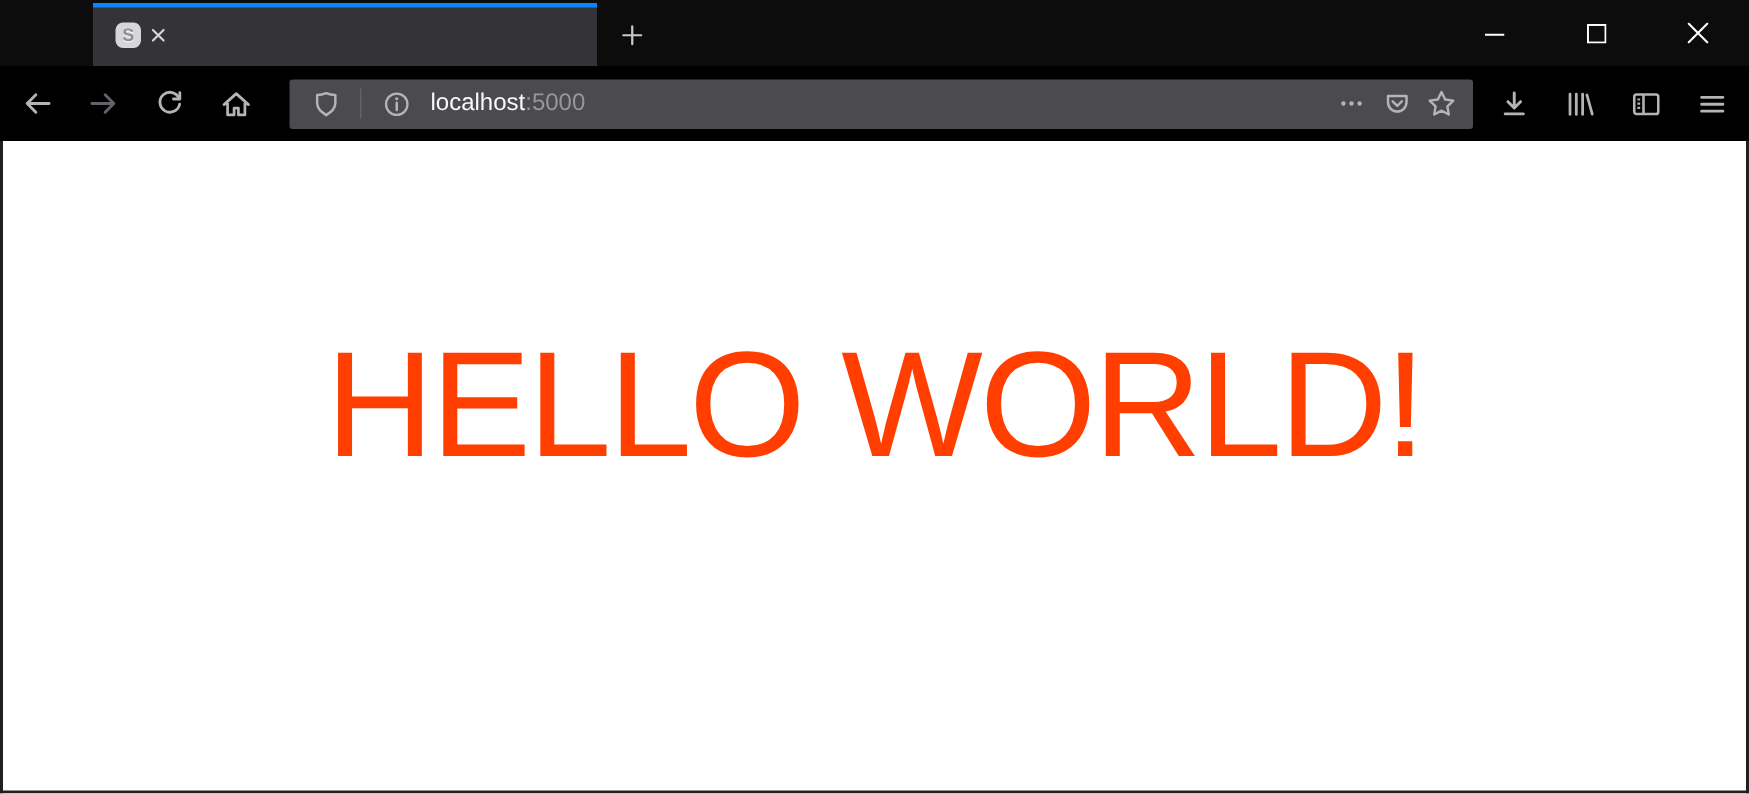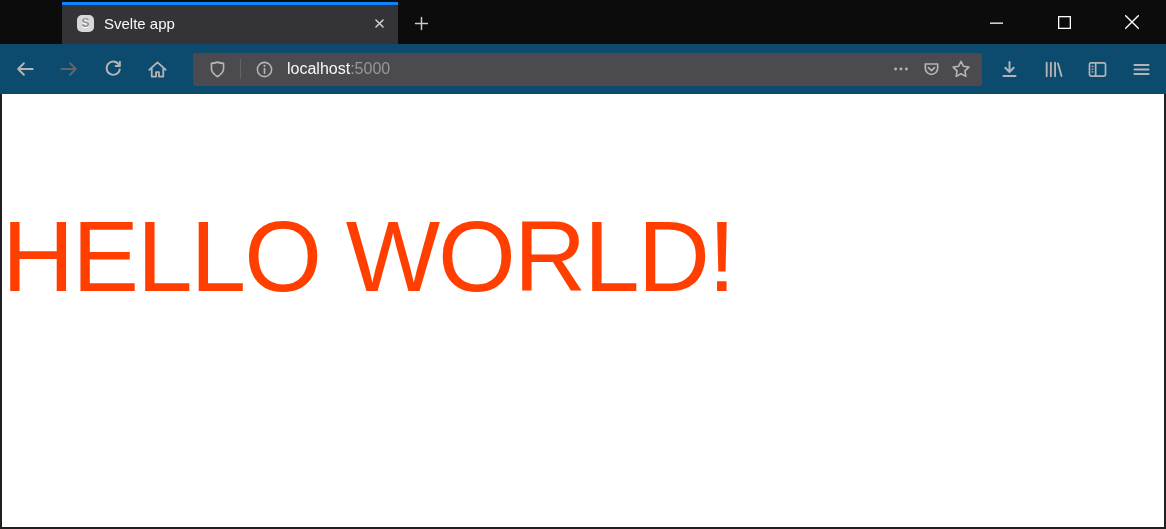--- a/index.html
+++ b/index.html
@@ -52,21 +52,21 @@
   }
   .window-controls { margin-left: auto; display: flex; }
   .win-btn {
     width: 68px; height: 44px;
     display: flex; align-items: center; justify-content: center;
     cursor: pointer;
   }
 
   
   .nav-toolbar {
-    height: 50px; background: #0c4a6e; flex-shrink: 0;
+    height: 50px; background: #000000; flex-shrink: 0;
     display: flex; align-items: center; padding: 0 8px;
   }
   .nav-btn {
     width: 34px; height: 34px; border-radius: 2px; flex-shrink: 0;
     display: flex; align-items: center; justify-content: center;
     cursor: pointer; margin-right: 10px;
   }
   .nav-btn:last-child { margin-right: 0; }
   .urlbar {
     flex: 1; height: 33px; background: #4a4a4f; border-radius: 2px;
@@ -87,21 +87,21 @@
   .icon svg { display: block; }
 
   
   .content {
     flex: 1; background: #ffffff;
     border-left: 2px solid #202023;
     border-right: 2px solid #202023;
     border-bottom: 2px solid #202023;
     overflow: hidden;
   }
-  main { margin: 0 auto; }
+  main { text-align: center; margin: 14px auto; }
   .hello-heading {
     color: #ff3e00; font-size: 100px; font-weight: 100;
     letter-spacing: -2px; text-transform: uppercase;
     line-height: 1; margin: 0; padding-top: 112px;
   }
   .tutorial-para {
     font-size: 27px; color: #333333; margin: 0; padding-top: 80px;
     font-weight: 400;
   }
   .tutorial-link { color: #0064c8; text-decoration: none; cursor: pointer; }
@@ -110,21 +110,20 @@
 <body>
 
 <div class="browser-window">
 
   <div class="titlebar">
     <div class="tab-strip-spacer"></div>
 
     <div class="tab">
       <div class="tab-accent-line"></div>
       <div class="favicon">S</div>
-      <div class="tab-title">Svelte app</div>
       <div class="tab-close icon">
         <svg width="15" height="15" viewBox="0 0 16 16" stroke="#d7d7db" stroke-width="1.5" stroke-linecap="round">
           <path d="M4.2 4.2l7.6 7.6M11.8 4.2l-7.6 7.6" fill="none"></path>
         </svg>
       </div>
     </div>
 
     <div class="newtab-btn icon">
       <svg width="17" height="17" viewBox="0 0 16 16" stroke="#c9c9cc" stroke-width="1.4" stroke-linecap="round">
         <path d="M8 2.4v11.2M2.4 8h11.2" fill="none"></path>

